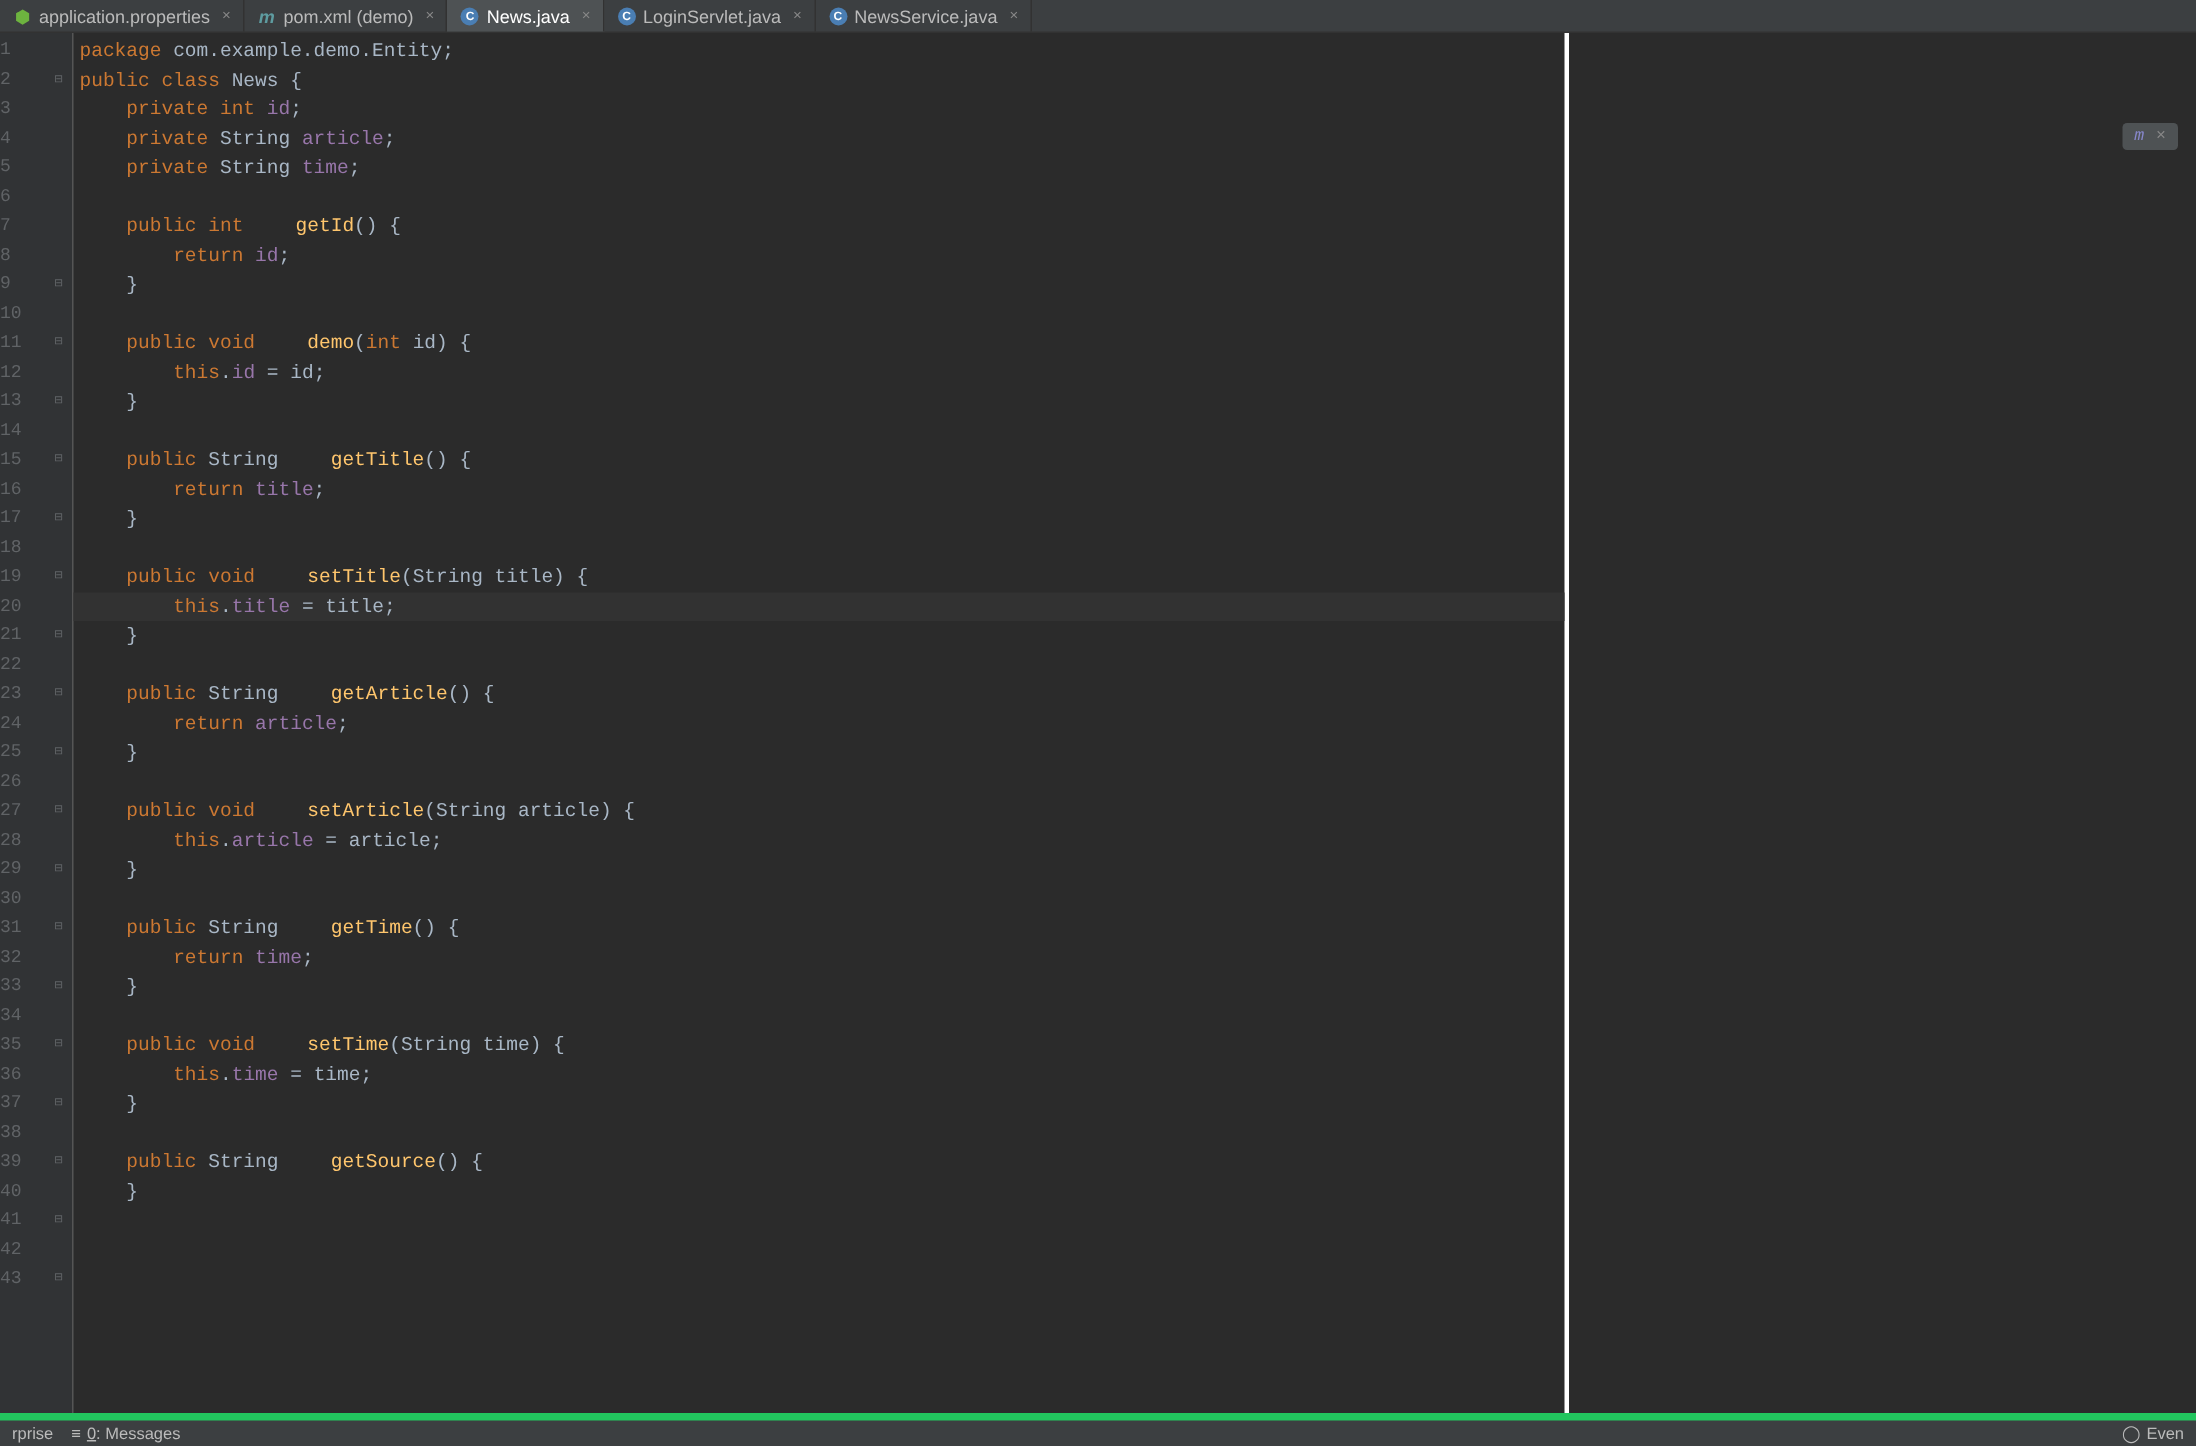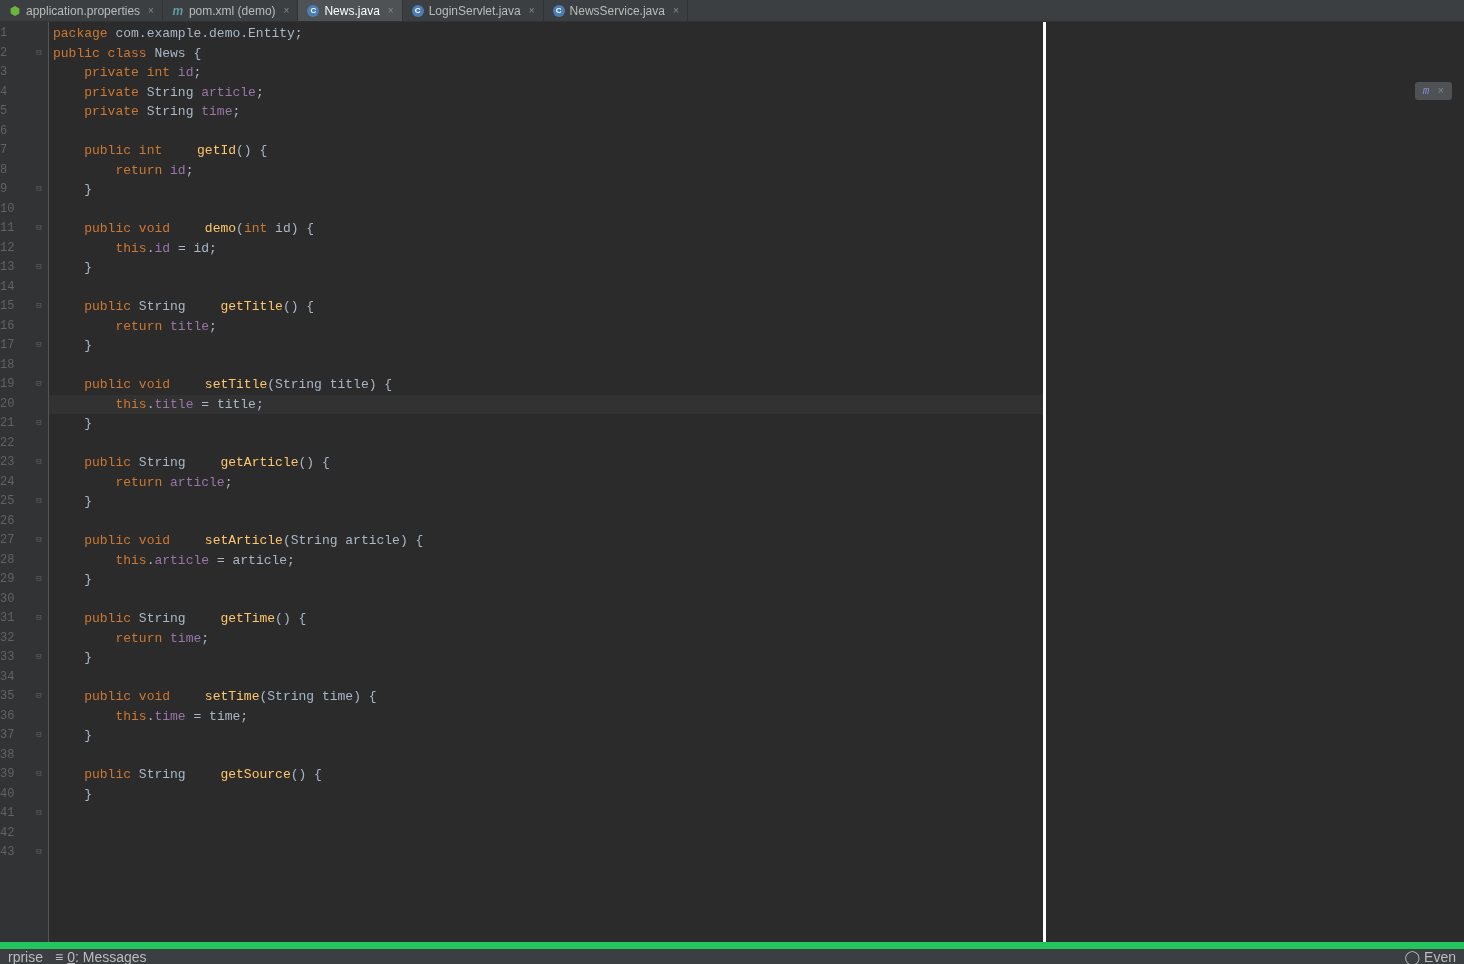--- a/index.html
+++ b/index.html
@@ -139,27 +139,27 @@
     
     .minimap-close {
       color: #888;
       font-style: normal;
       cursor: pointer;
     }
     
     .status-bar {
       height: 22px;
       background: #3c3f41;
-      border-top: 7px solid #22c55e;
+      border-top: 5px solid #22c55e;
       display: flex;
       align-items: center;
       justify-content: space-between;
       padding: 0 8px;
       font-family: 'Segoe UI', sans-serif;
-      font-size: 14px;
+      font-size: 11px;
       color: #bbbbbb;
     }
     
     .status-left {
       display: flex;
       gap: 12px;
       align-items: center;
     }
     
     .status-right {

